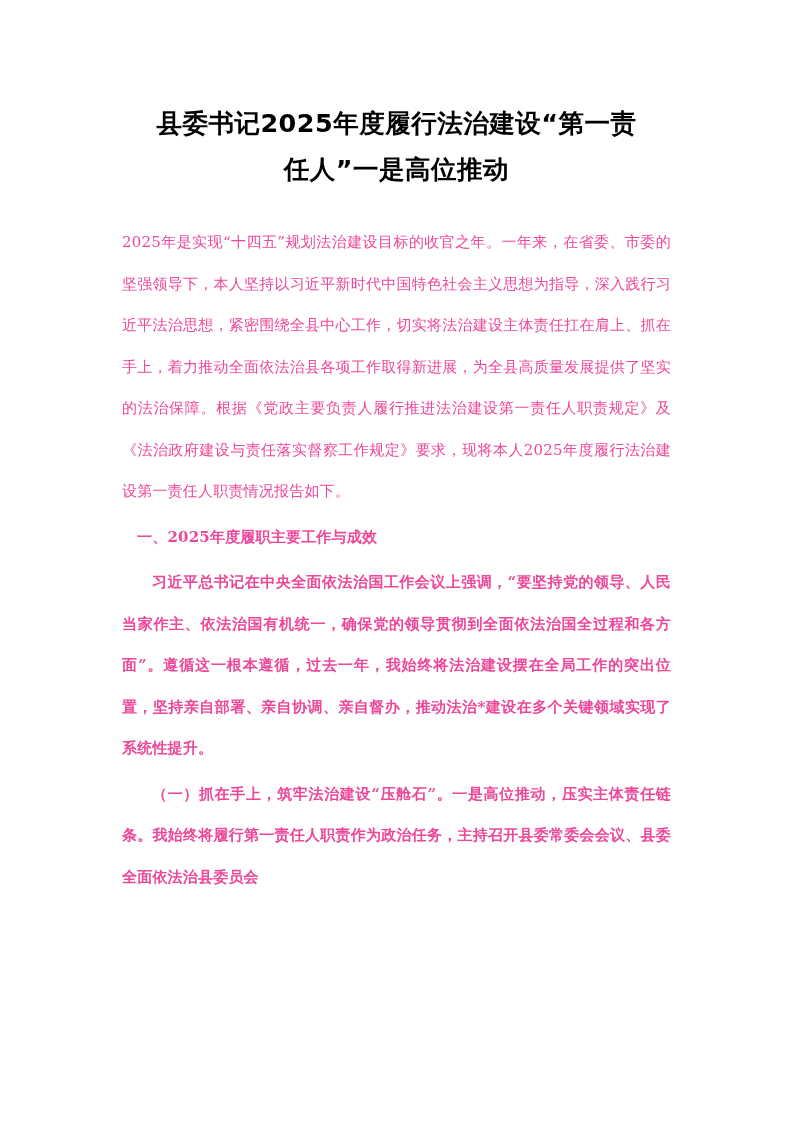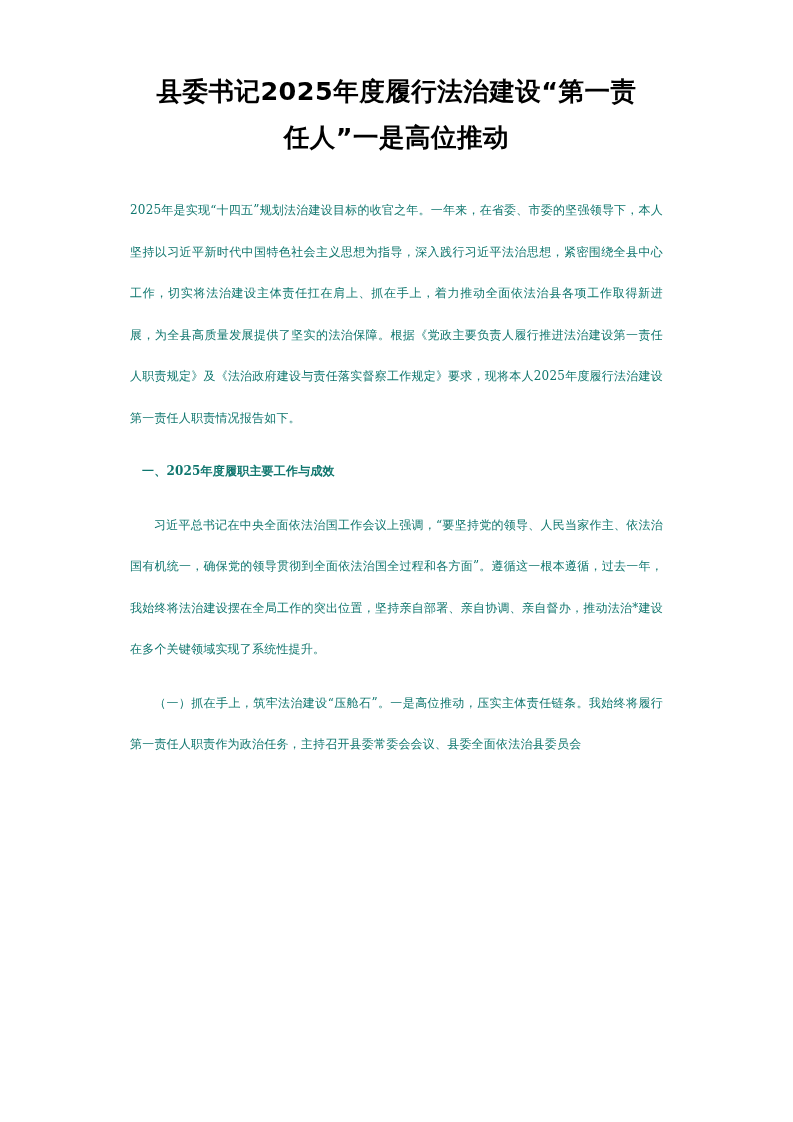--- a/index.html
+++ b/index.html
@@ -11,44 +11,45 @@
     width: 793px;
     height: 1122px;
     font-family: "DejaVu Serif", "Liberation Serif", serif;
     color: #0f0f0f;
     overflow: hidden;
   }
   .page {
     width: 793px;
     height: 906px;
     box-sizing: border-box;
-    padding: 68px 118px 0 118px;
+    padding: 100px 118px 0 118px;
     position: relative;
   }
   .doc-title {
     font-family: "DejaVu Sans", "Liberation Sans", sans-serif;
     font-weight: bold;
     font-size: 25.5px;
     line-height: 46px;
     text-align: center;
     letter-spacing: 0.5px;
     margin: 0 0 30px 0;
     color: #000;
   }
   .body-text p {
-    margin: 12px;
-    font-size: 12px;
+    margin: 4px;
+    font-size: 15px;
     line-height: 41.5px;
     text-align: justify;
     text-justify: inter-ideograph;
     letter-spacing: 0.2px;
-    color: #0f766e;
+    color: #ec4899;
   }
   .indent-2 {
     text-indent: 2em;
+    font-weight: bold;
   }
   .indent-1 {
     text-indent: 1em;
     font-weight: bold;
   }
 </style>
 </head>
 <body>
 
 <div class="page">

